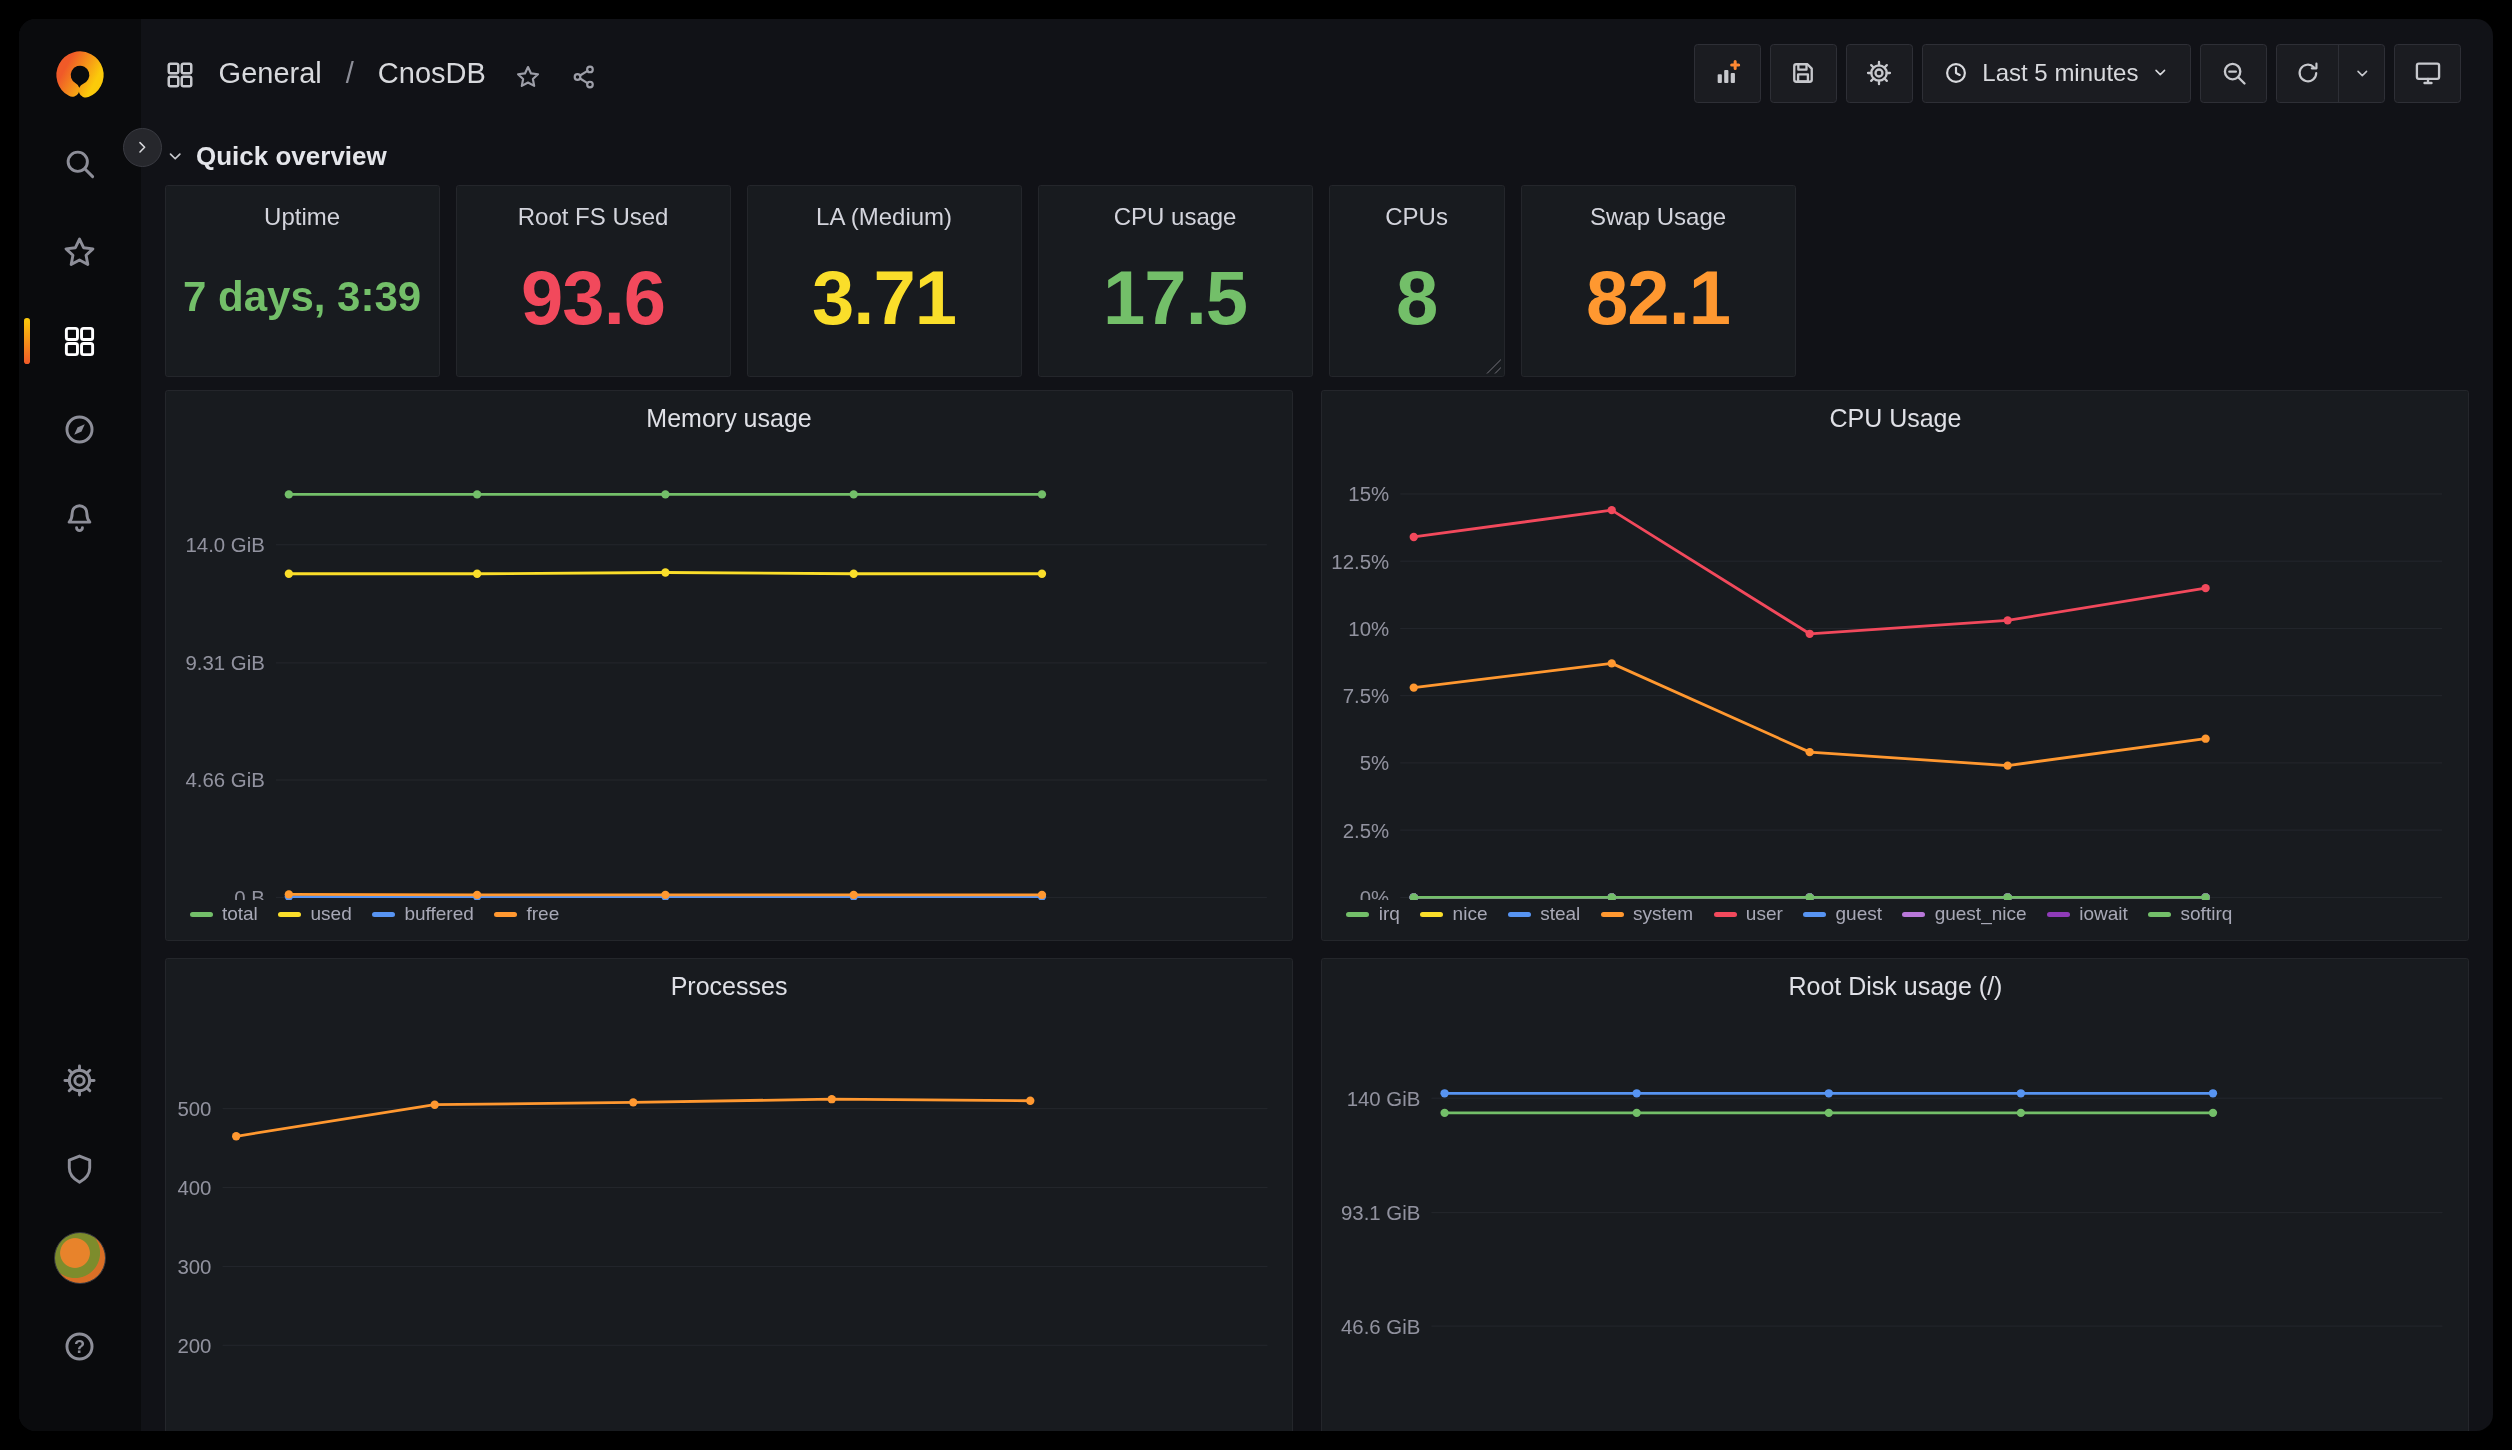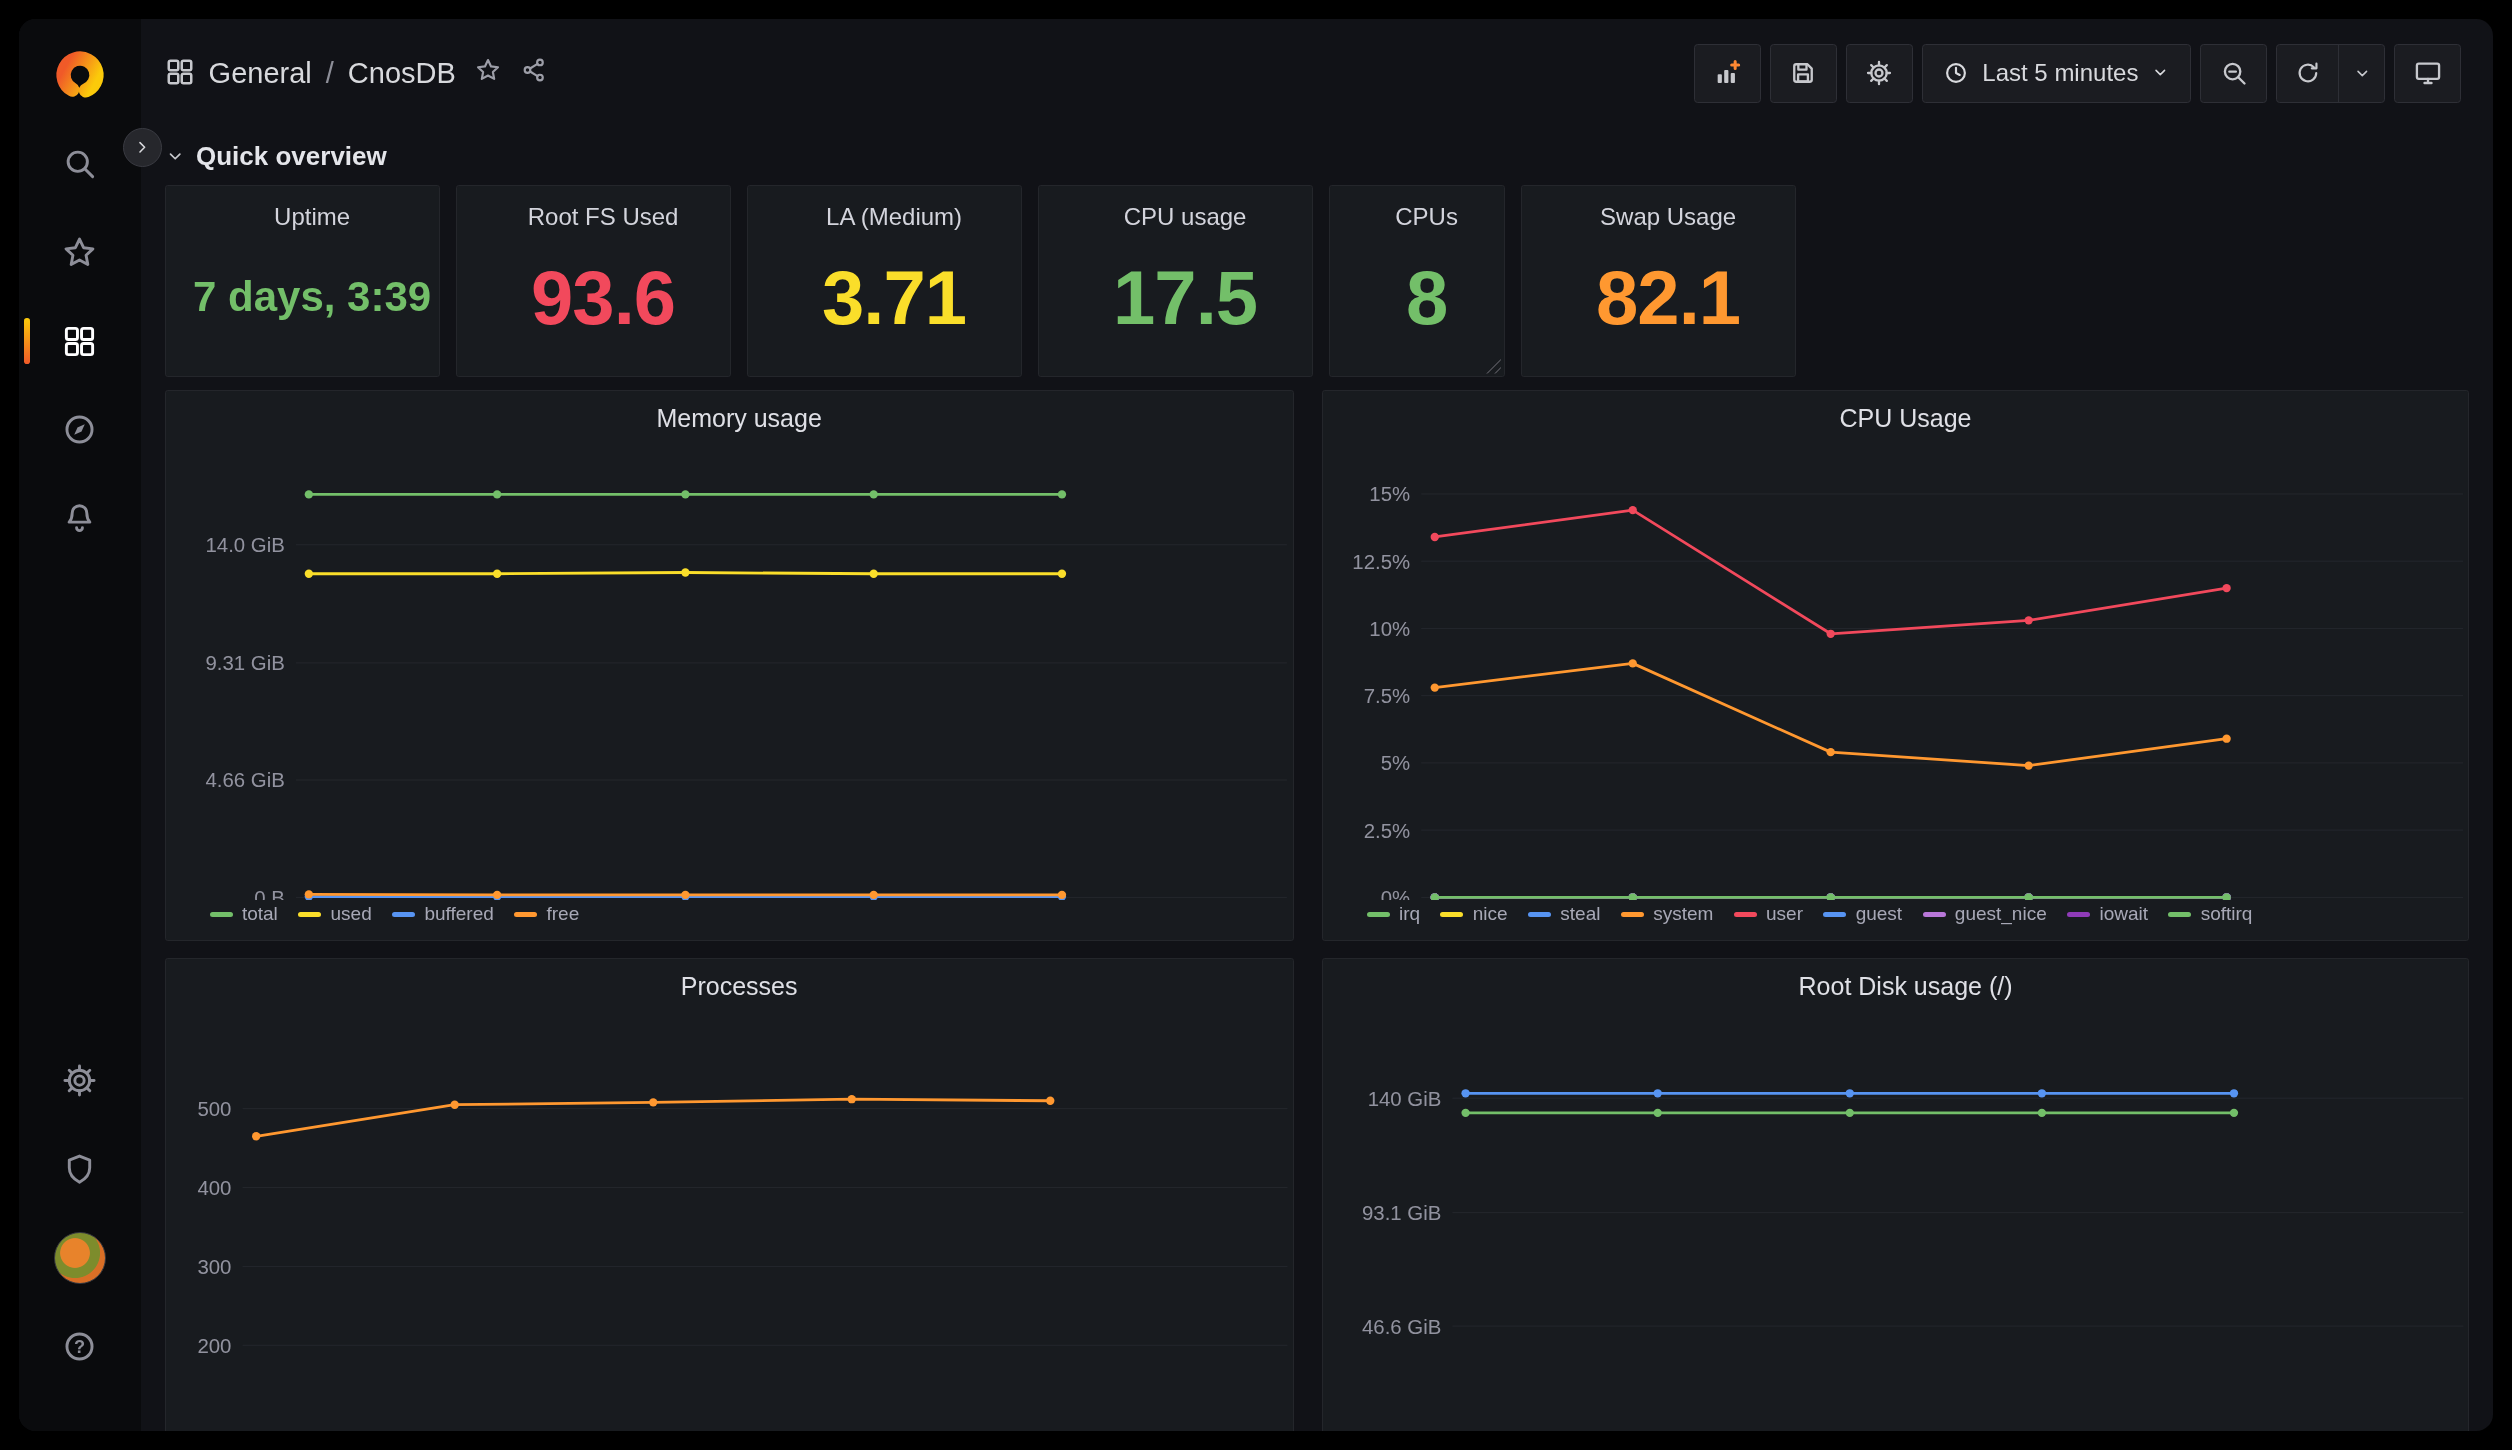--- a/index.html
+++ b/index.html
@@ -21,21 +21,21 @@
     background:radial-gradient(circle at 40% 40%, #e8832b 0 34%, #7d8c2c 36% 58%, #d96f26 60% 100%);
     border:1.9px solid #3a3b40;}
   .expand-btn{position:absolute;left:104px;top:109px;width:37px;height:37px;border-radius:50%;
     background:#26272c;border:0.9px solid #3a3b42;color:#d8d9dd;display:flex;align-items:center;
     justify-content:center;z-index:6;cursor:pointer;}
   .expand-btn svg{width:18.6px;height:18.6px;}
 
   
   .main{flex:1;display:flex;flex-direction:column;overflow:hidden;min-width:0;}
   .topnav{height:109px;display:flex;align-items:center;padding:0 32px 0 24px;flex-shrink:0;}
-  .breadcrumb{display:flex;align-items:flex-start;gap:14px;color:#d8d9dd;}
+  .breadcrumb{display:flex;align-items:flex-end;gap:24px;color:#d8d9dd;}
   .crumb-icon{color:#c7c8cd;display:flex;}
   .crumb-icon svg{width:30px;height:30px;}
   .crumb{font-size:29px;font-weight:500;cursor:pointer;}
   .crumb.sep{color:#8d8e98;cursor:default;font-weight:400;}
   .mini-icon{color:#9d9ea8;display:flex;cursor:pointer;margin-left:5.6px;}
   .mini-icon svg{width:26px;height:26px;}
 
   .nav-actions{margin-left:auto;display:flex;align-items:flex-start;gap:9px;}
   .btn{height:59px;background:#1b1c21;border:0.9px solid #2e2f36;border-radius:3.7px;color:#c7c8cd;
     display:flex;align-items:center;justify-content:center;cursor:pointer;padding:0;box-sizing:border-box;}
@@ -51,21 +51,21 @@
   .seg.caret-seg{width:45px;border-left:0.9px solid #2e2f36;}
   .seg.caret-seg svg{width:18.6px;height:18.6px;}
 
   
   .dash{flex:1;padding:0 24px;overflow:hidden;min-height:0;}
   .section-header{display:flex;align-items:center;gap:11px;height:43px;margin-top:7.4px;
     color:#e4e5ea;font-size:26px;font-weight:700;cursor:pointer;}
   .section-header svg{width:20.4px;height:20.4px;color:#c7c8cd;}
 
   .stat-row{display:flex;gap:16px;height:192px;margin-top:7.4px;}
-  .panel{background:#181b1f;border:0.9px solid #24262b;border-radius:2.8px;box-sizing:border-box;padding-left:20px;}
+  .panel{background:#181b1f;border:0.9px solid #24262b;border-radius:2.8px;box-sizing:border-box;}
   .stat-panel{width:275px;display:flex;flex-direction:column;align-items:center;padding-top:16.7px;position:relative;}
   .stat-panel.narrow{width:176px;}
   .stat-title{font-size:24px;font-weight:500;color:#d3d4dc;cursor:pointer;}
   .stat-value{flex:1;display:flex;align-items:center;padding-bottom:13px;font-weight:700;font-size:76px;letter-spacing:-0.9px;}
   .stat-value.small{font-size:42px;letter-spacing:0;}
   .resize-handle{position:absolute;right:2.8px;bottom:2.8px;width:16px;height:16px;
     background:repeating-linear-gradient(-45deg,transparent 0 3.7px,#46474d 3.7px 5.6px);
     clip-path:polygon(100% 0,100% 100%,0 100%);cursor:nwse-resize;}
 
   .chart-row{display:flex;gap:28px;margin-top:11px;}

